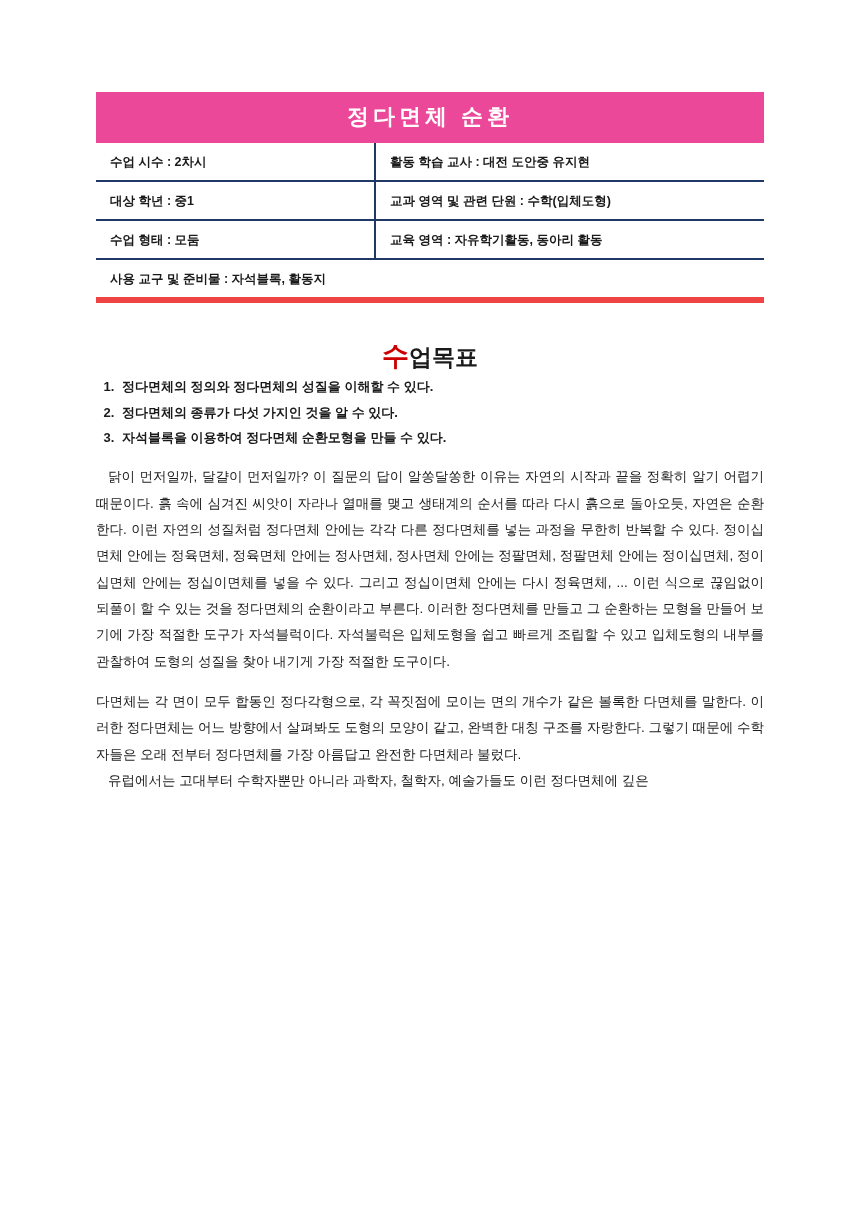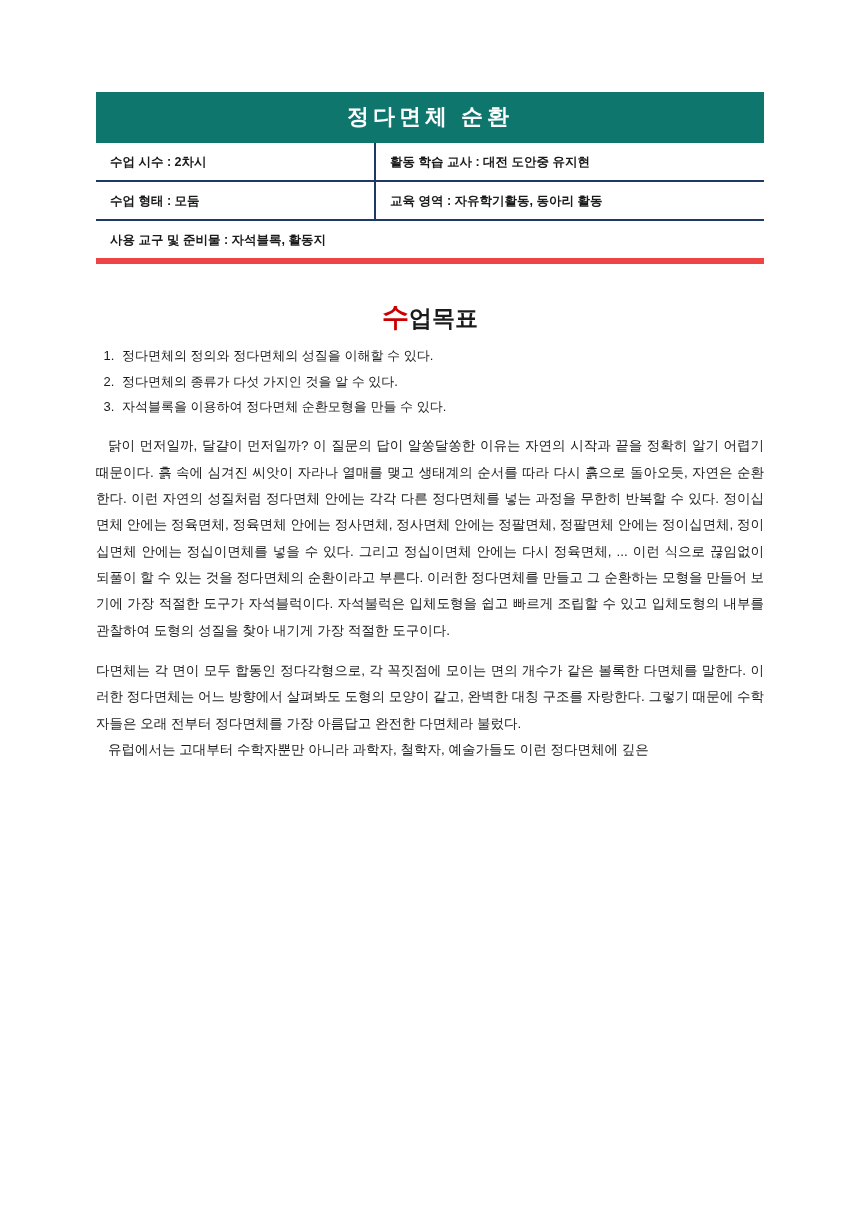--- a/index.html
+++ b/index.html
@@ -17,21 +17,21 @@
   .page {
     width: 860px;
     height: 1214px;
     box-sizing: border-box;
     padding: 92px 96px 0 96px;
     position: relative;
   }
 
   
   .title-banner {
-    background: #0f766e;
+    background: #ec4899;
     color: #ffffff;
     text-align: center;
     font-size: 22px;
     font-weight: bold;
     letter-spacing: 4px;
     padding: 12px 0 13px 0;
     line-height: 1.2;
   }
 
   
@@ -88,24 +88,25 @@
 
   .sec-principle {
     margin-top: 60px;
     font-size: 25px;
     letter-spacing: 1px;
   }
   .sec-principle .accent { font-size: 29px; }
 
   
   ol.goal-list {
-    margin: 12px 0 0 0;
+    margin: 4px 0 0 0;
     padding-left: 22px;
     font-size: 13px;
     line-height: 1.95;
+    font-weight: bold;
   }
   ol.goal-list li {
     padding-left: 4px;
   }
 
   
   .body-p {
     font-size: 13.5px;
     line-height: 1.95;
     text-align: justify;
@@ -129,20 +130,24 @@
 
   <div class="title-banner">정다면체 순환</div>
 
   <table class="info-table">
     <tbody>
       <tr>
         <td class="left-cell">수업 시수 : 2차시</td>
         <td>활동 학습 교사 : 대전 도안중 유지현</td>
       </tr>
       <tr>
+        <td class="left-cell">대상 학년 : 중1</td>
+        <td>교과 영역 및 관련 단원 : 수학(입체도형)</td>
+      </tr>
+      <tr>
         <td class="left-cell">수업 형태 : 모둠</td>
         <td>교육 영역 : 자유학기활동, 동아리 활동</td>
       </tr>
       <tr class="last-row">
         <td colspan="2">사용 교구 및 준비물 : 자석블록, 활동지</td>
       </tr>
     </tbody>
   </table>
 
   <h2 class="section-h sec-goal"><span class="accent">수</span><span>업목표</span></h2>

